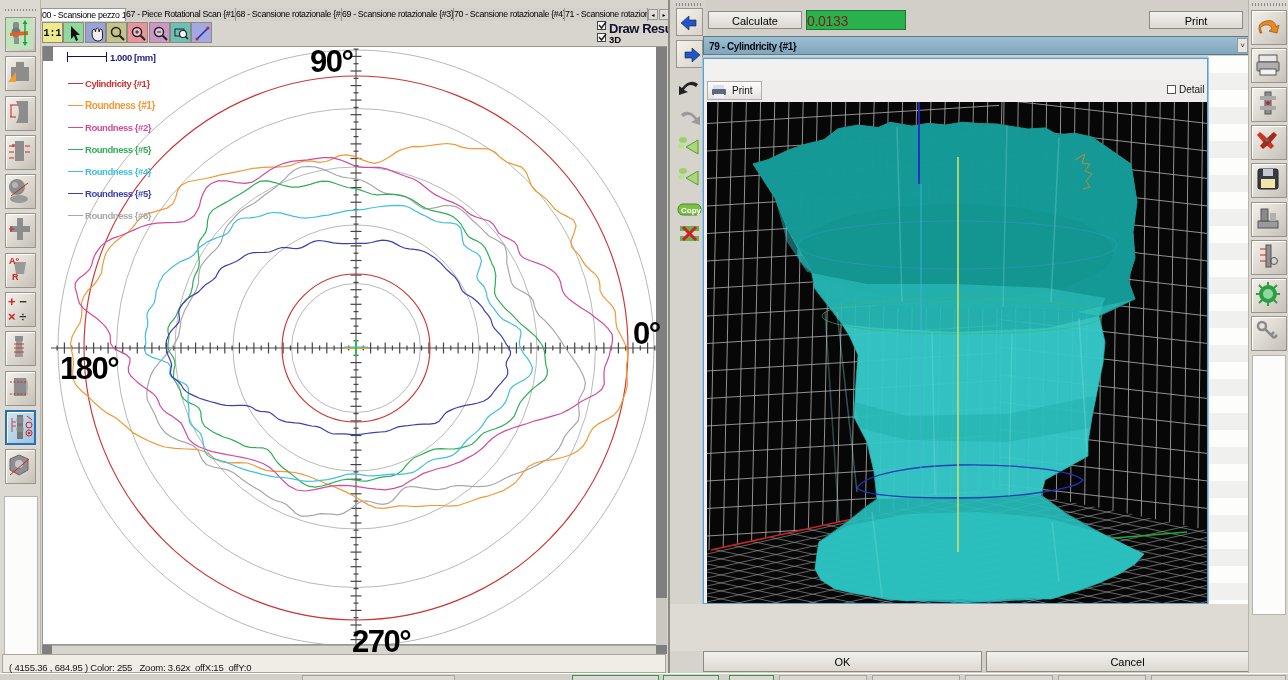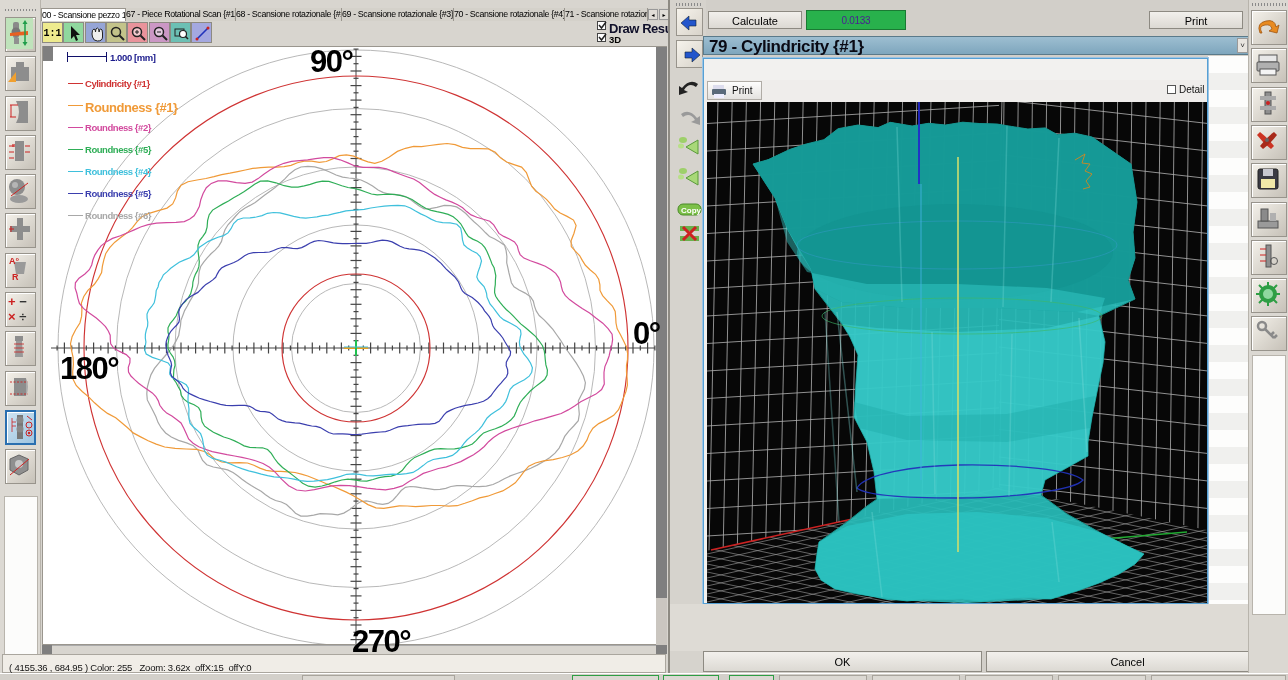--- a/index.html
+++ b/index.html
@@ -351,21 +351,21 @@
 <path d="M501.8 337.0 L499.2 333.7 L496.4 330.6 L493.4 327.5 L491.7 324.5 L490.7 321.4 L489.9 318.4 L488.1 315.4 L485.9 312.6 L483.5 309.8 L481.8 306.9 L479.5 304.2 L477.1 301.5 L474.2 299.0 L471.2 296.6 L467.6 294.5 L464.0 292.4 L461.4 290.0 L459.9 287.1 L458.8 284.1 L457.5 281.0 L455.5 278.2 L453.4 275.5 L450.6 273.0 L447.8 270.5 L445.0 267.9 L442.5 265.2 L440.1 262.3 L437.0 259.7 L434.0 257.1 L430.5 254.8 L426.9 252.4 L422.9 250.5 L418.3 249.2 L413.2 248.4 L408.0 247.9 L403.3 247.0 L399.1 245.2 L395.2 243.1 L391.1 240.9 L386.5 239.6 L381.4 239.2 L375.9 240.2 L370.4 241.5 L365.2 242.4 L360.4 242.4 L355.7 242.4 L351.0 242.5 L346.3 242.7 L341.6 242.7 L337.0 242.3 L332.3 241.9 L327.5 240.8 L322.7 240.0 L317.7 239.5 L313.1 240.4 L308.7 242.2 L304.7 244.6 L300.7 246.6 L296.4 247.7 L291.5 247.4 L286.2 246.7 L280.9 246.5 L276.6 247.8 L272.6 249.5 L268.5 251.0 L263.4 251.4 L257.9 251.5 L252.3 251.7 L247.4 252.7 L243.6 254.8 L240.2 257.2 L236.9 259.6 L232.9 261.5 L228.6 263.2 L224.3 264.9 L220.5 267.0 L218.0 269.9 L216.2 273.1 L214.7 276.3 L211.8 278.9 L208.5 281.2 L204.9 283.4 L202.1 286.0 L199.6 288.7 L196.9 291.4 L192.9 293.6 L188.8 296.0 L185.1 298.6 L182.7 301.5 L180.4 304.5 L178.6 307.6 L177.7 310.9 L178.1 314.3 L178.5 317.7 L178.0 320.9 L175.8 324.0 L172.7 327.1 L169.9 330.3 L167.9 333.6 L166.4 337.0 L165.3 340.4 L164.9 343.9 L165.3 347.4 L166.1 350.8 L167.0 354.2 L168.5 357.5 L170.0 360.9 L170.6 364.3 L169.8 368.1 L169.4 371.8 L170.7 375.3 L174.3 378.2 L177.8 381.0 L180.4 384.1 L182.1 387.4 L185.0 390.4 L189.1 392.9 L193.8 395.1 L198.5 397.2 L203.6 398.9 L209.0 400.5 L214.3 401.9 L219.4 403.3 L224.9 404.3 L231.3 404.6 L238.0 404.4 L244.1 404.3 L248.7 405.3 L251.9 407.1 L255.0 409.2 L259.1 410.3 L263.8 410.7 L268.3 411.3 L271.4 413.2 L274.3 415.6 L277.3 418.1 L281.1 419.6 L285.1 420.8 L289.5 421.3 L293.9 421.8 L298.3 422.1 L302.4 423.1 L306.5 424.1 L310.7 425.0 L315.1 425.4 L319.3 426.6 L323.4 429.0 L327.7 431.5 L332.3 433.0 L337.0 432.9 L341.7 432.8 L346.5 433.1 L351.3 433.6 L356.1 433.5 L360.8 433.2 L365.5 432.5 L370.1 431.8 L374.9 431.3 L379.7 431.0 L384.6 430.6 L389.0 429.3 L393.0 427.5 L397.2 425.9 L401.9 425.1 L406.9 424.7 L411.8 424.0 L417.0 423.4 L422.6 423.2 L428.6 423.2 L434.0 422.3 L438.1 420.3 L440.6 417.1 L443.0 413.8 L445.8 411.1 L449.8 409.1 L454.1 407.3 L459.0 405.8 L464.4 404.4 L470.8 403.3 L476.9 402.0 L482.5 400.2 L486.7 397.7 L489.9 394.8 L492.2 391.5 L494.6 388.3 L497.2 385.2 L500.0 382.1 L502.7 378.9 L505.5 375.8 L506.8 372.3 L506.6 368.5 L505.2 364.6 L505.3 361.1 L507.1 357.7 L509.2 354.4 L509.6 350.9 L507.9 347.3 L505.7 343.8 L503.6 340.3 Z" fill="none" stroke="#3b3fae" stroke-width="1.2"></path>
     </svg>
   </div>
 <div style="position:absolute;left:67px;top:52px;width:40px;height:10px;border-left:1px solid #10106a;border-right:1px solid #10106a;">
     <div style="margin-top:4px;border-top:1px solid #10106a;"></div>
   </div>
 <div style="position:absolute;left:110px;top:52px;font-size:9.5px;font-weight:bold;letter-spacing:-0.4px;color:#1a1a8c;">1.000 [mm]</div>
 <div style="position:absolute;left:68px;top:83px;width:15px;border-top:1.5px solid #cf3333;"></div>
 <div style="position:absolute;left:85px;top:78px;font-size:9.5px;font-weight:bold;letter-spacing:-0.45px;color:#cf3333;">Cylindricity {#1}</div>
 <div style="position:absolute;left:68px;top:105px;width:15px;border-top:1.5px solid #f09a38;"></div>
-<div style="position:absolute;left:85px;top:100px;font-size:13px;font-weight:bold;letter-spacing:-0.45px;color:#f09a38;">Roundness {#1}</div>
+<div style="position:absolute;left:85px;top:100px;font-size:10px;font-weight:bold;letter-spacing:-0.45px;color:#f09a38;">Roundness {#1}</div>
 <div style="position:absolute;left:68px;top:127px;width:15px;border-top:1.5px solid #d24a9e;"></div>
 <div style="position:absolute;left:85px;top:122px;font-size:9.5px;font-weight:bold;letter-spacing:-0.45px;color:#d24a9e;">Roundness {#2}</div>
 <div style="position:absolute;left:68px;top:149px;width:15px;border-top:1.5px solid #2fae57;"></div>
 <div style="position:absolute;left:85px;top:144px;font-size:9.5px;font-weight:bold;letter-spacing:-0.45px;color:#2fae57;">Roundness {#5}</div>
 <div style="position:absolute;left:68px;top:171px;width:15px;border-top:1.5px solid #3fc0dc;"></div>
 <div style="position:absolute;left:85px;top:166px;font-size:9.5px;font-weight:bold;letter-spacing:-0.45px;color:#3fc0dc;">Roundness {#4}</div>
 <div style="position:absolute;left:68px;top:193px;width:15px;border-top:1.5px solid #3b3fae;"></div>
 <div style="position:absolute;left:85px;top:188px;font-size:9.5px;font-weight:bold;letter-spacing:-0.45px;color:#3b3fae;">Roundness {#5}</div>
 <div style="position:absolute;left:68px;top:215px;width:15px;border-top:1.5px solid #a8a8a8;"></div>
 <div style="position:absolute;left:85px;top:210px;font-size:9.5px;font-weight:bold;letter-spacing:-0.45px;color:#a8a8a8;">Roundness {#6}</div>
@@ -457,24 +457,24 @@
 <div style="position:absolute;left:1208px;top:464px;width:40px;height:17px;background:#fdfdfc;"></div>
 <div style="position:absolute;left:1208px;top:481px;width:40px;height:17px;background:#f0f0ee;"></div>
 <div style="position:absolute;left:1208px;top:498px;width:40px;height:17px;background:#fdfdfc;"></div>
 <div style="position:absolute;left:1208px;top:515px;width:40px;height:17px;background:#f0f0ee;"></div>
 <div style="position:absolute;left:1208px;top:532px;width:40px;height:17px;background:#fdfdfc;"></div>
 <div style="position:absolute;left:1208px;top:549px;width:40px;height:17px;background:#f0f0ee;"></div>
 <div style="position:absolute;left:1208px;top:566px;width:40px;height:17px;background:#fdfdfc;"></div>
 <div style="position:absolute;left:1208px;top:583px;width:40px;height:17px;background:#f0f0ee;"></div>
 <div style="position:absolute;left:1208px;top:600px;width:40px;height:17px;background:#fdfdfc;"></div>
 <div class="btn" style="left:708px;top:11px;width:94px;height:18px;line-height:18px;">Calculate</div>
-<div style="position:absolute;left:806px;top:10px;width:100px;height:20px;background:#28b14c;border:1px solid #1a7a33;color:#4c1d95;font-size:10px;letter-spacing:-0.3px;text-align:center;line-height:20px;">0.0133</div>
+<div style="position:absolute;left:806px;top:10px;width:100px;height:20px;background:#28b14c;border:1px solid #1a7a33;color:#7f1d1d;font-size:14px;letter-spacing:-0.3px;text-align:left;line-height:20px;">0.0133</div>
 <div class="btn" style="left:1149px;top:11px;width:94px;height:18px;line-height:18px;">Print</div>
 <div style="position:absolute;left:703px;top:36px;width:547px;height:19px;background:linear-gradient(#9dbed1,#7ea6bd);border:1px solid #5a7a8a;">
-    <div style="position:absolute;left:5px;top:0px;font-size:17px;font-weight:bold;letter-spacing:-0.4px;color:#0a0a14;line-height:19px;">79 - Cylindricity {#1}</div>
+    <div style="position:absolute;left:5px;top:0px;font-size:10px;font-weight:bold;letter-spacing:-0.4px;color:#0a0a14;line-height:19px;">79 - Cylindricity {#1}</div>
     <div style="position:absolute;right:1px;top:1px;width:11px;height:15px;background:#e8e5e0;border:1px solid #999;font-size:8px;text-align:center;line-height:14px;color:#333;">˅</div>
   </div>
 <div style="position:absolute;left:703px;top:58px;width:505px;height:546px;background:#f2f1ef;border:1px solid #56a0d4;box-shadow:0 0 0 1px #9cc4e4;">
     <div style="position:absolute;left:0;top:21px;width:100%;height:22px;background:#efedeb;">
       <div style="position:absolute;left:3px;top:1px;width:55px;height:19px;background:linear-gradient(#fdfdfd,#e4e2df);border:1px solid #b0aca6;">
         <svg width="17" height="15" style="position:absolute;left:3px;top:2px">
           <rect x="2" y="1" width="11" height="4" fill="#dde"></rect>
           <rect x="1" y="5" width="14" height="6" rx="1" fill="#5a6a7a"></rect>
           <rect x="3" y="10" width="10" height="4" fill="#eef"></rect>
         </svg>

